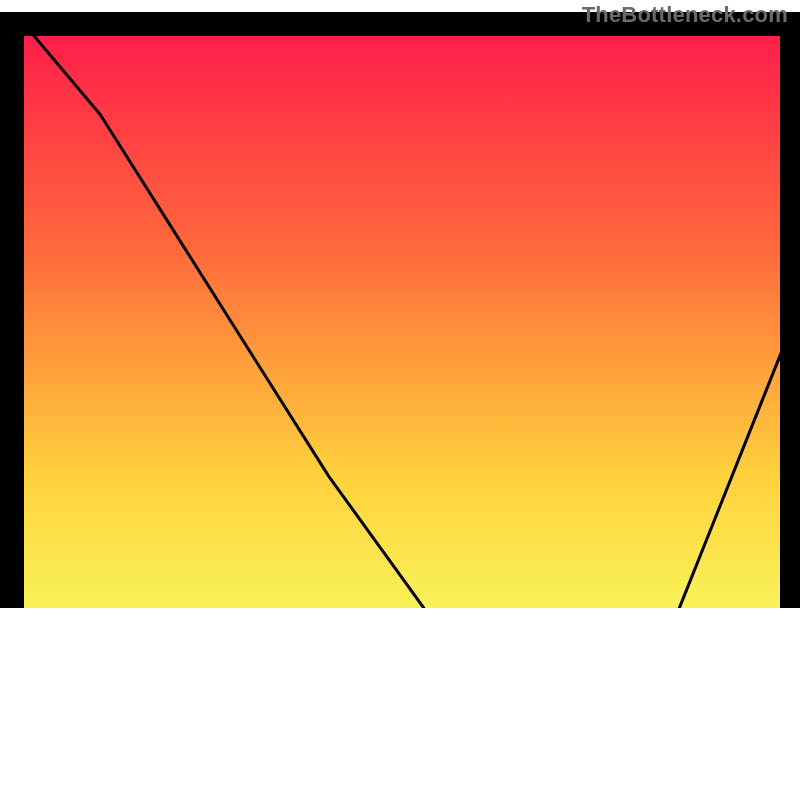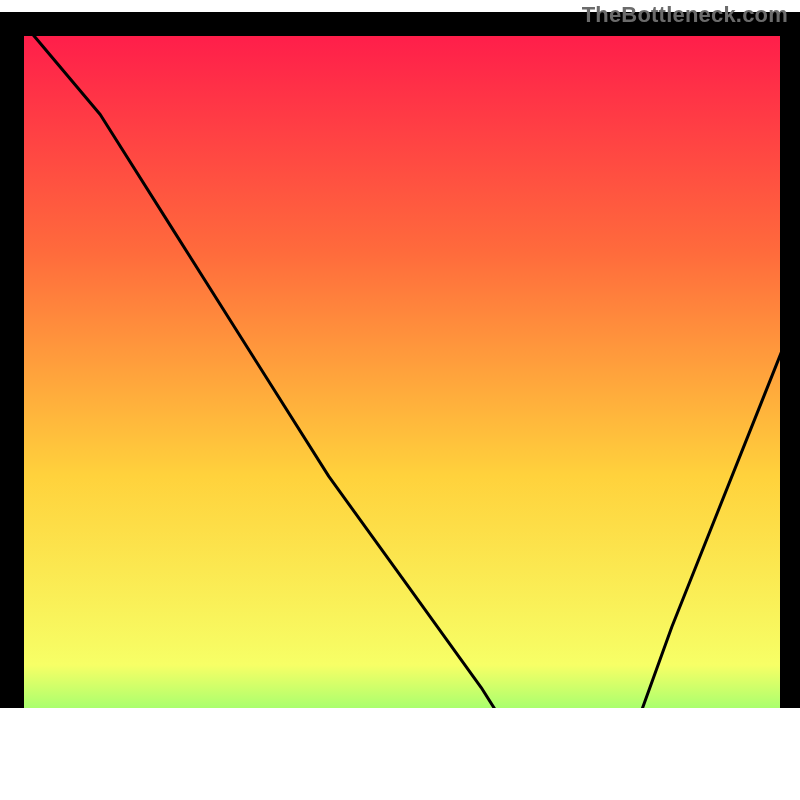--- a/index.html
+++ b/index.html
@@ -3,21 +3,21 @@
 <meta charset="utf-8">
 <style>
   body {
     margin: 0;
     padding: 0;
     background: #ffffff;
     font-family: Arial, Helvetica, sans-serif;
   }
   .wrapper {
     width: 800px;
-    height: 708px;
+    height: 608px;
     position: relative;
   }
   .watermark {
     position: absolute;
     top: 2px;
     right: 12px;
     font-size: 22px;
     font-weight: 600;
     color: #6b6b6b;
     letter-spacing: 0.2px;

